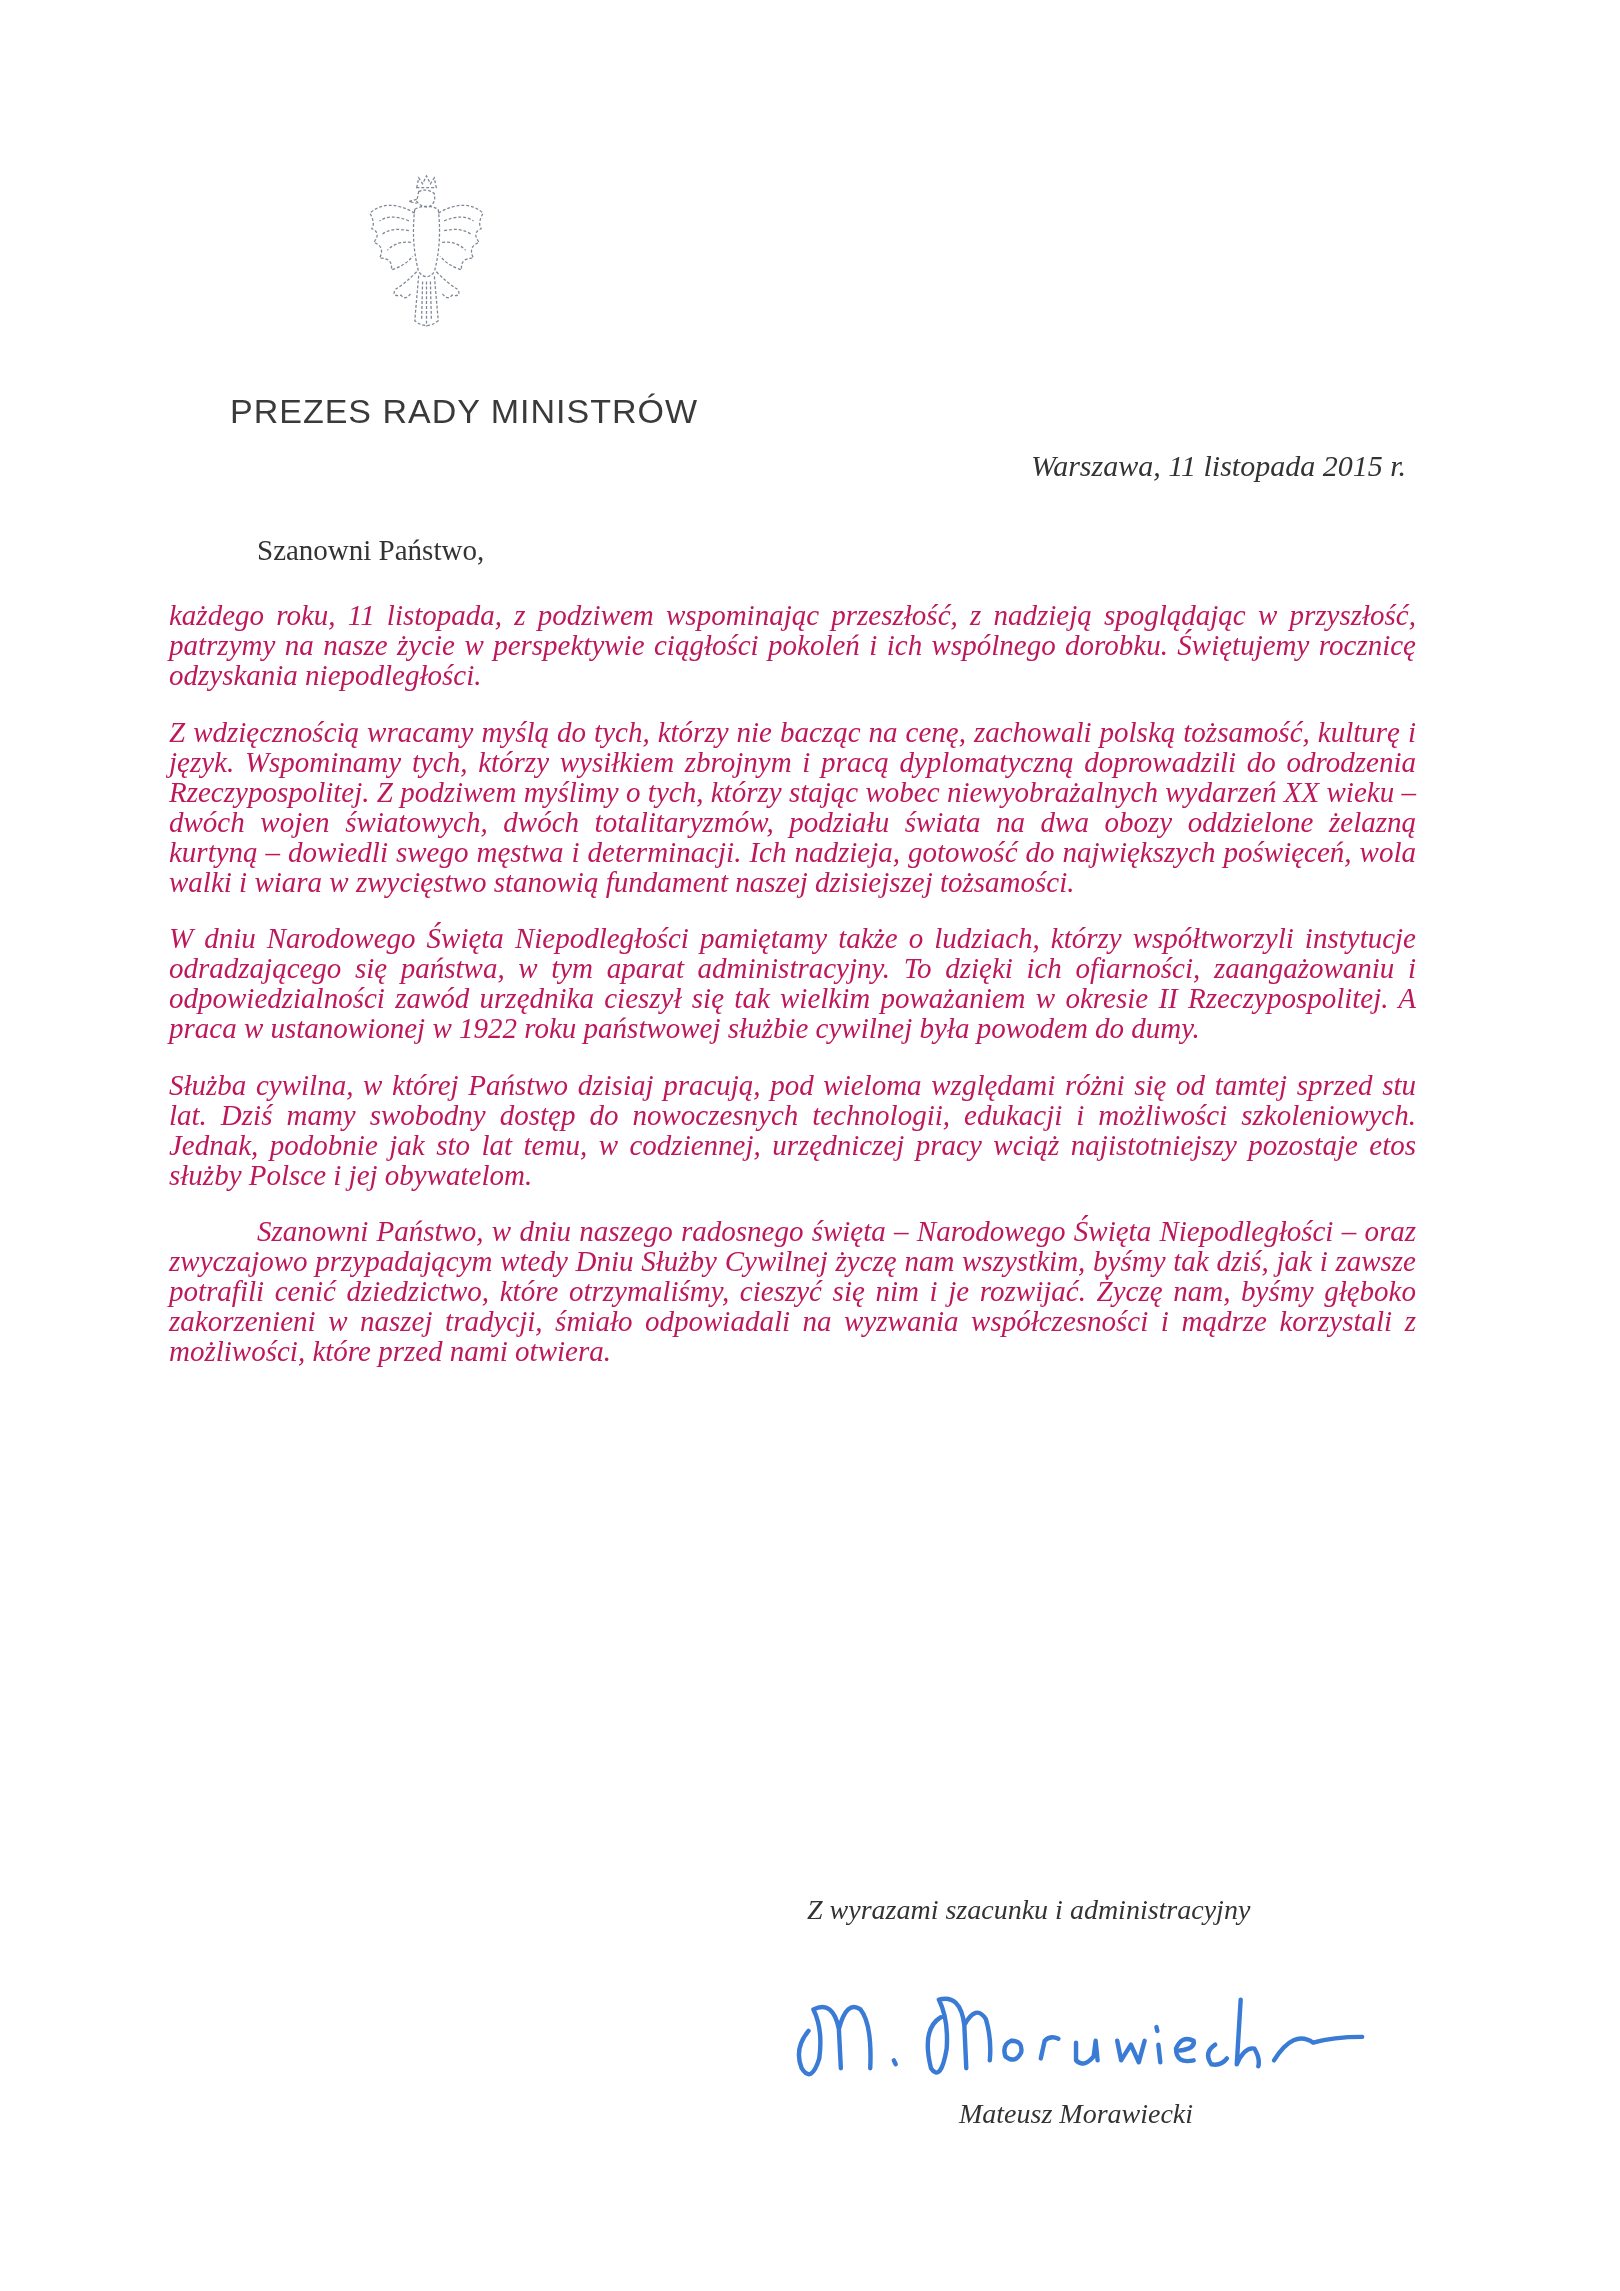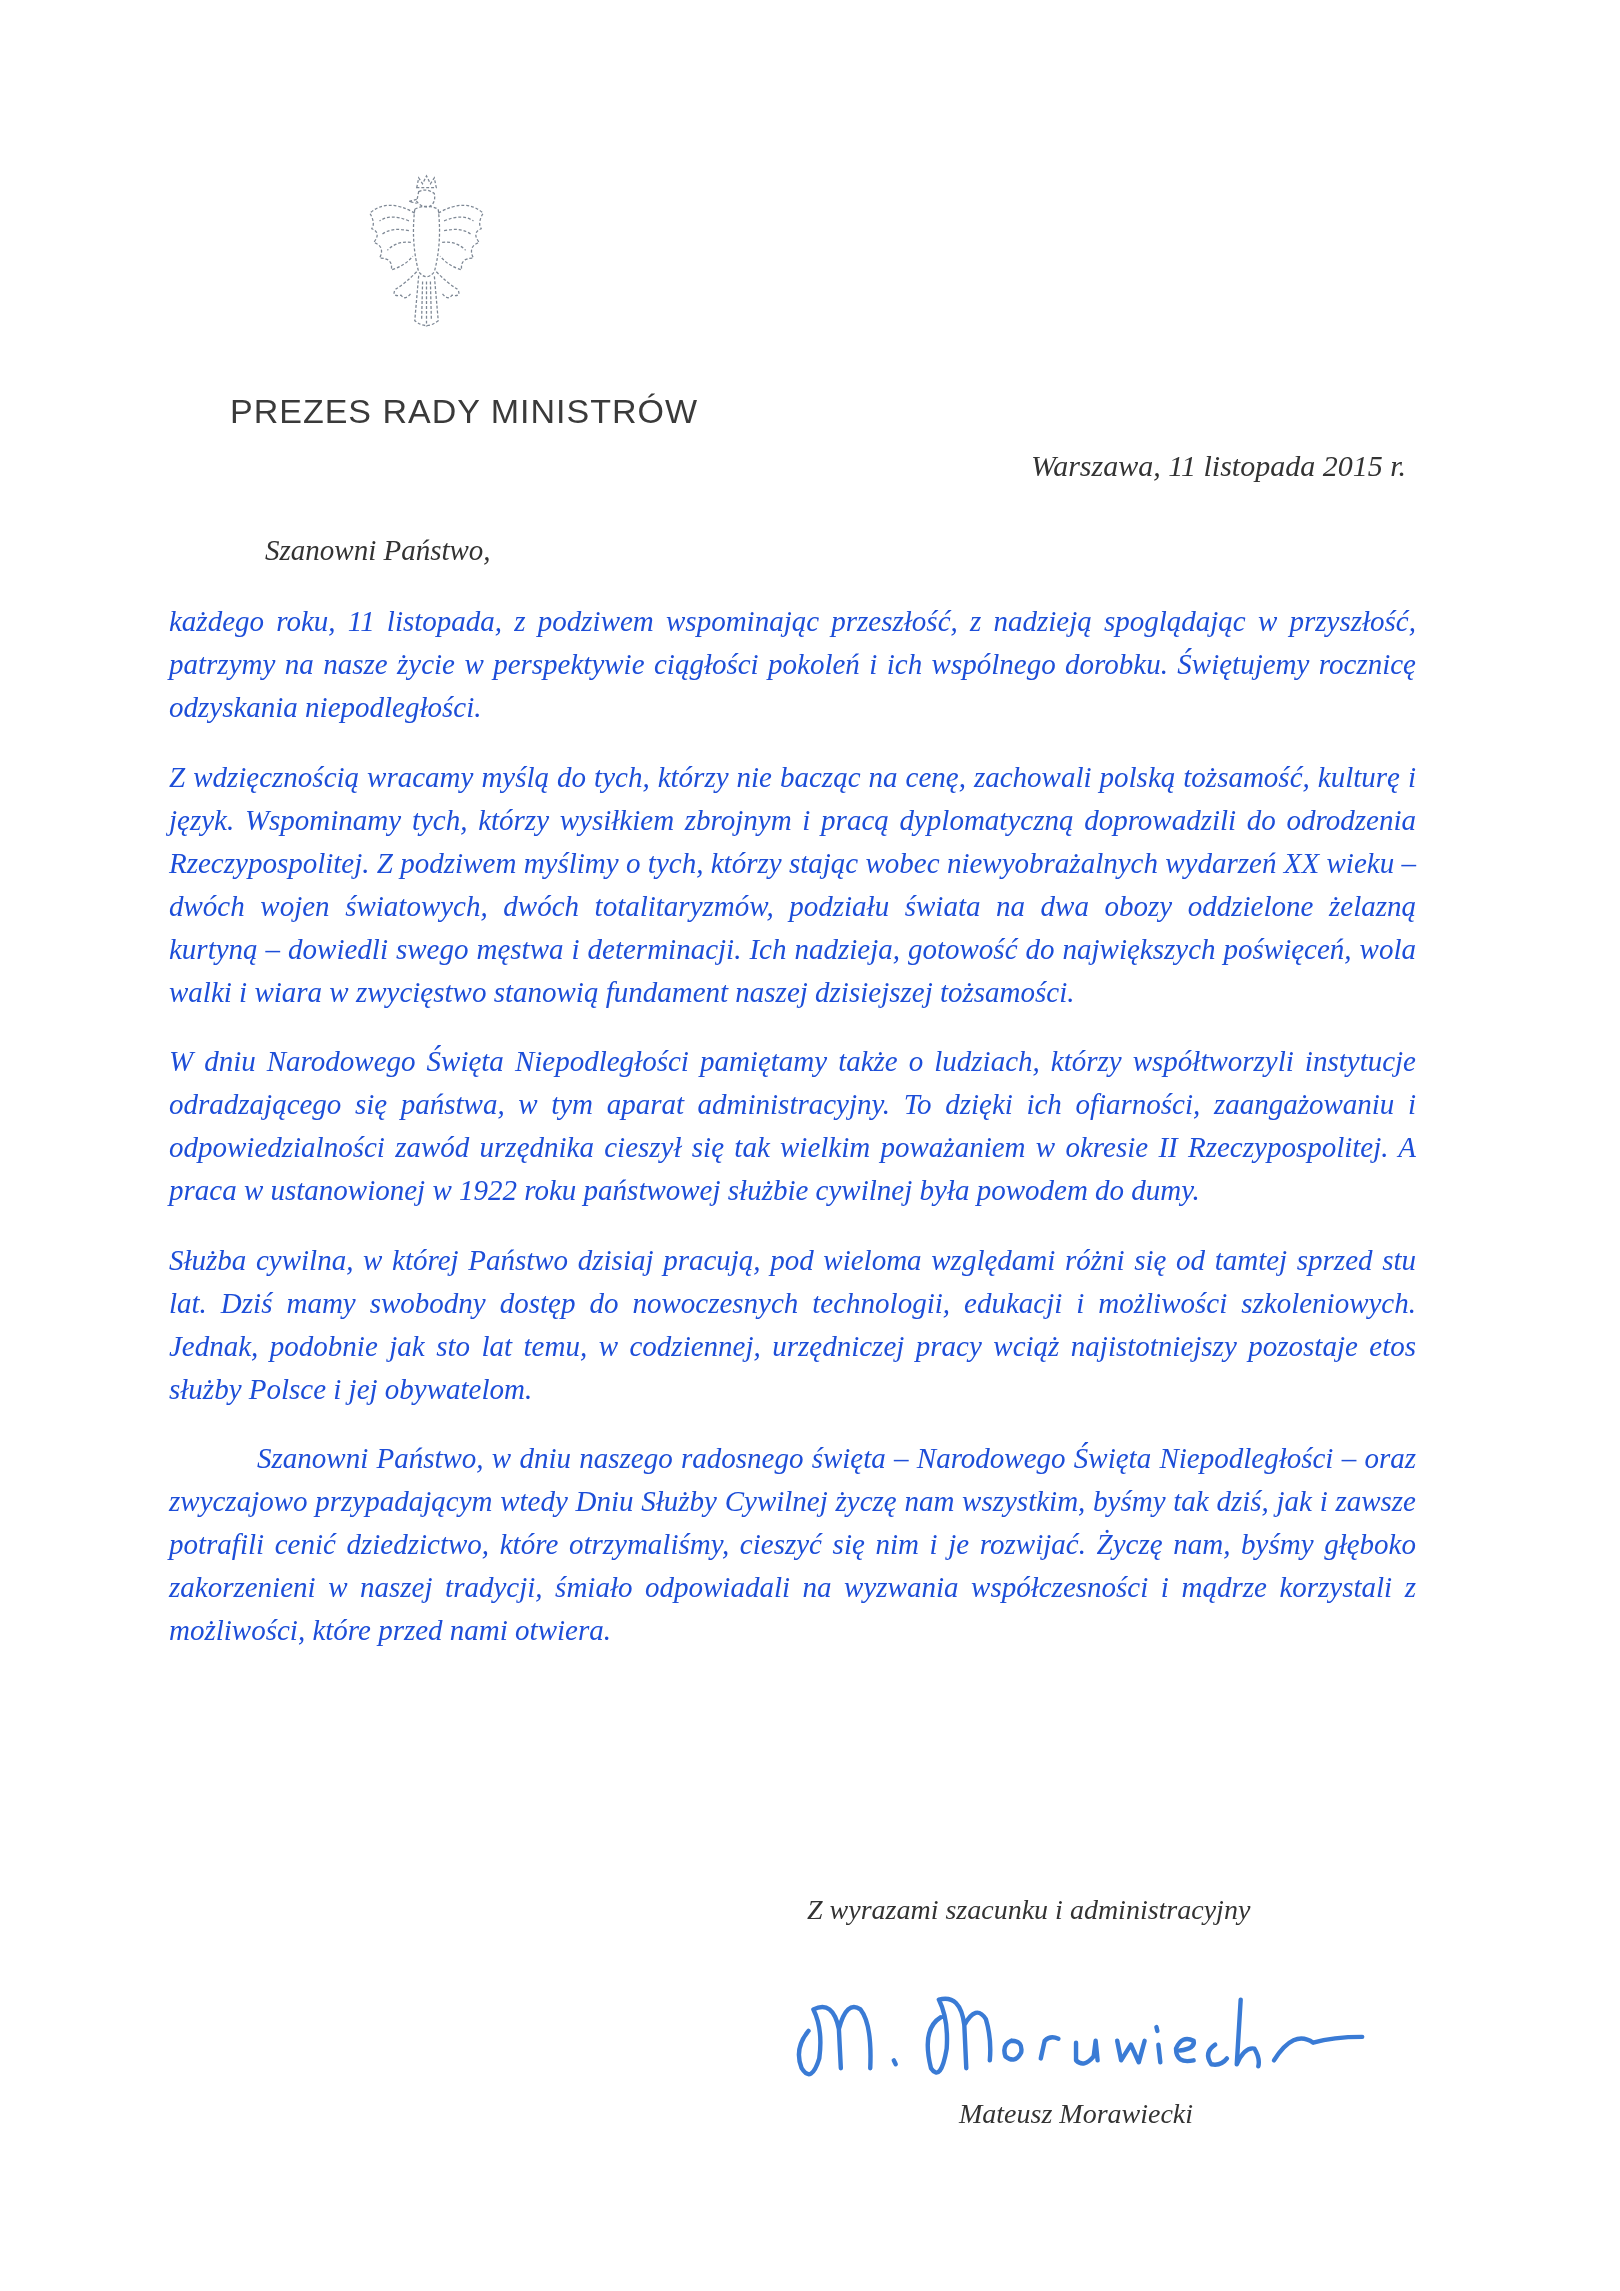--- a/index.html
+++ b/index.html
@@ -40,35 +40,33 @@
       font-family: "Liberation Serif", serif;
       font-style: italic;
       font-size: 30px;
       color: #333;
     }
     .salutation {
       position: absolute;
       left: 257px;
       top: 534px;
       font-family: "Liberation Serif", serif;
-      font-style: italic;
       font-size: 29px;
       color: #333;
-      margin-left: 8px;
     }
     .body-text {
       position: absolute;
       left: 169px;
       top: 600px;
       width: 1247px;
       font-family: "Liberation Serif", serif;
       font-style: italic;
       font-size: 29px;
-      line-height: 43px;
-      color: #1d4ed8;
+      line-height: 30px;
+      color: #be185d;
       text-align: justify;
     }
     .body-text p {
       margin: 0 0 26.5px 0;
       text-align: justify;
     }
     .body-text p.indent {
       text-indent: 88px;
     }
     .closing {

